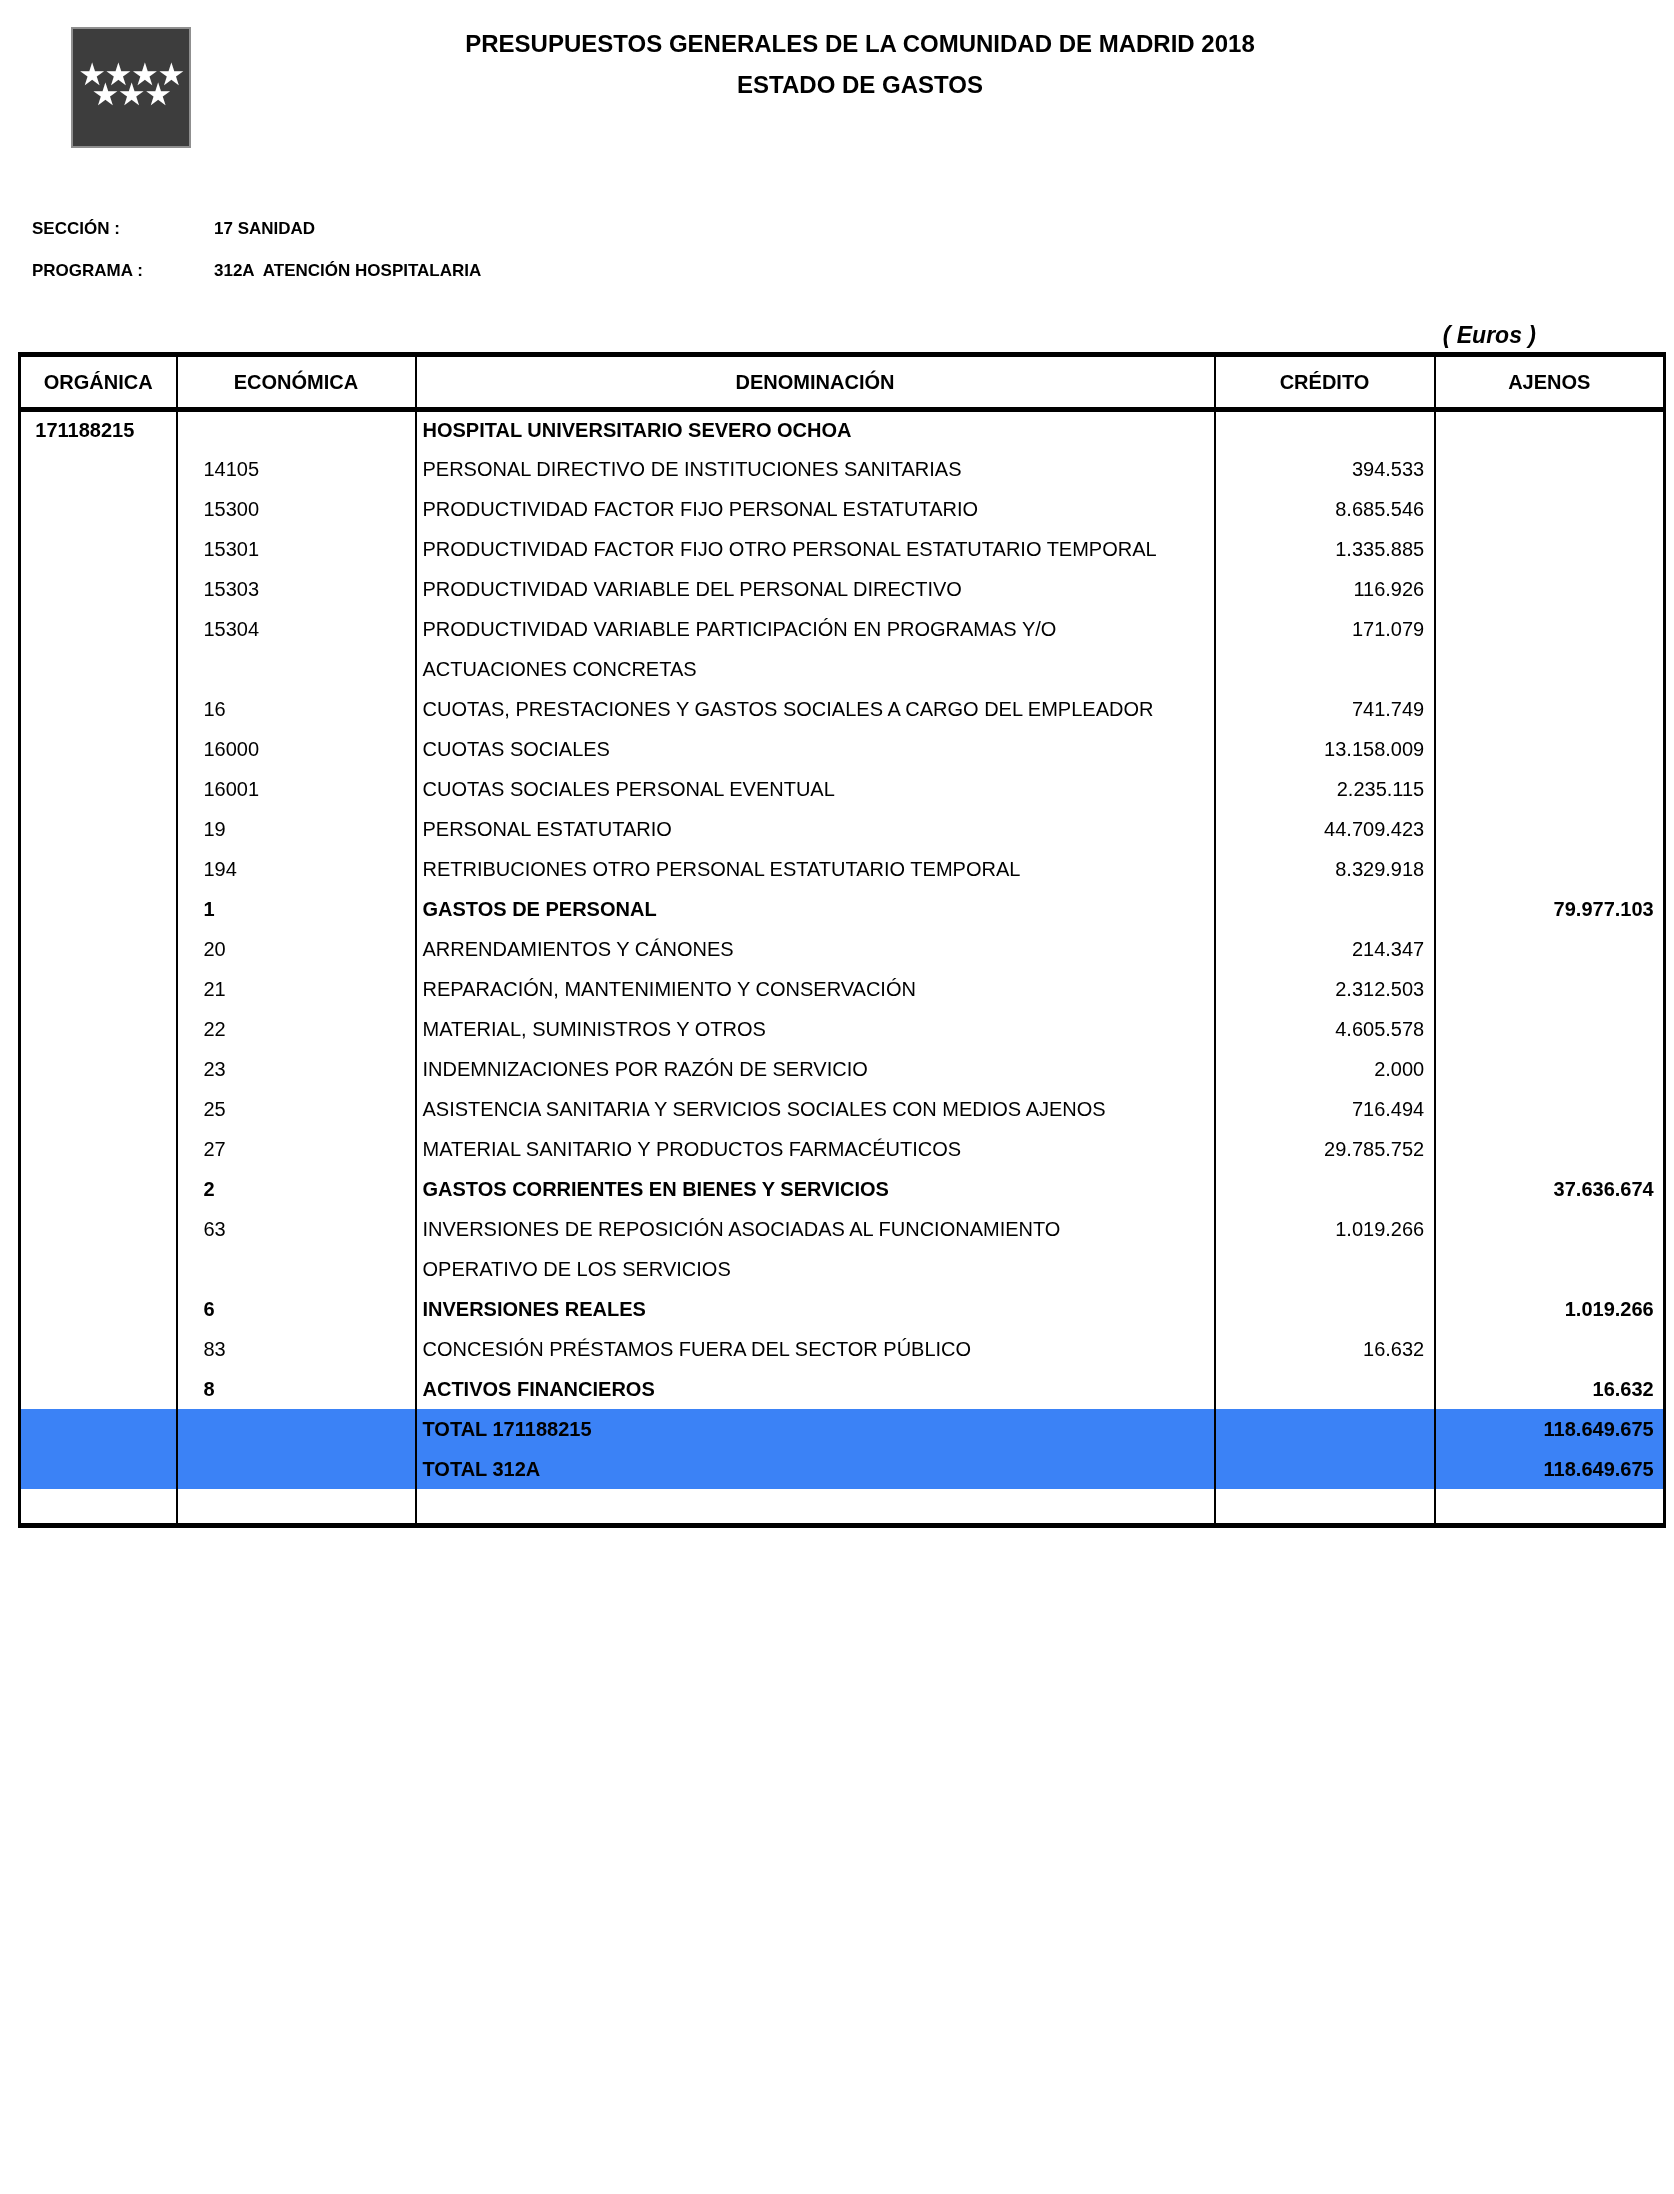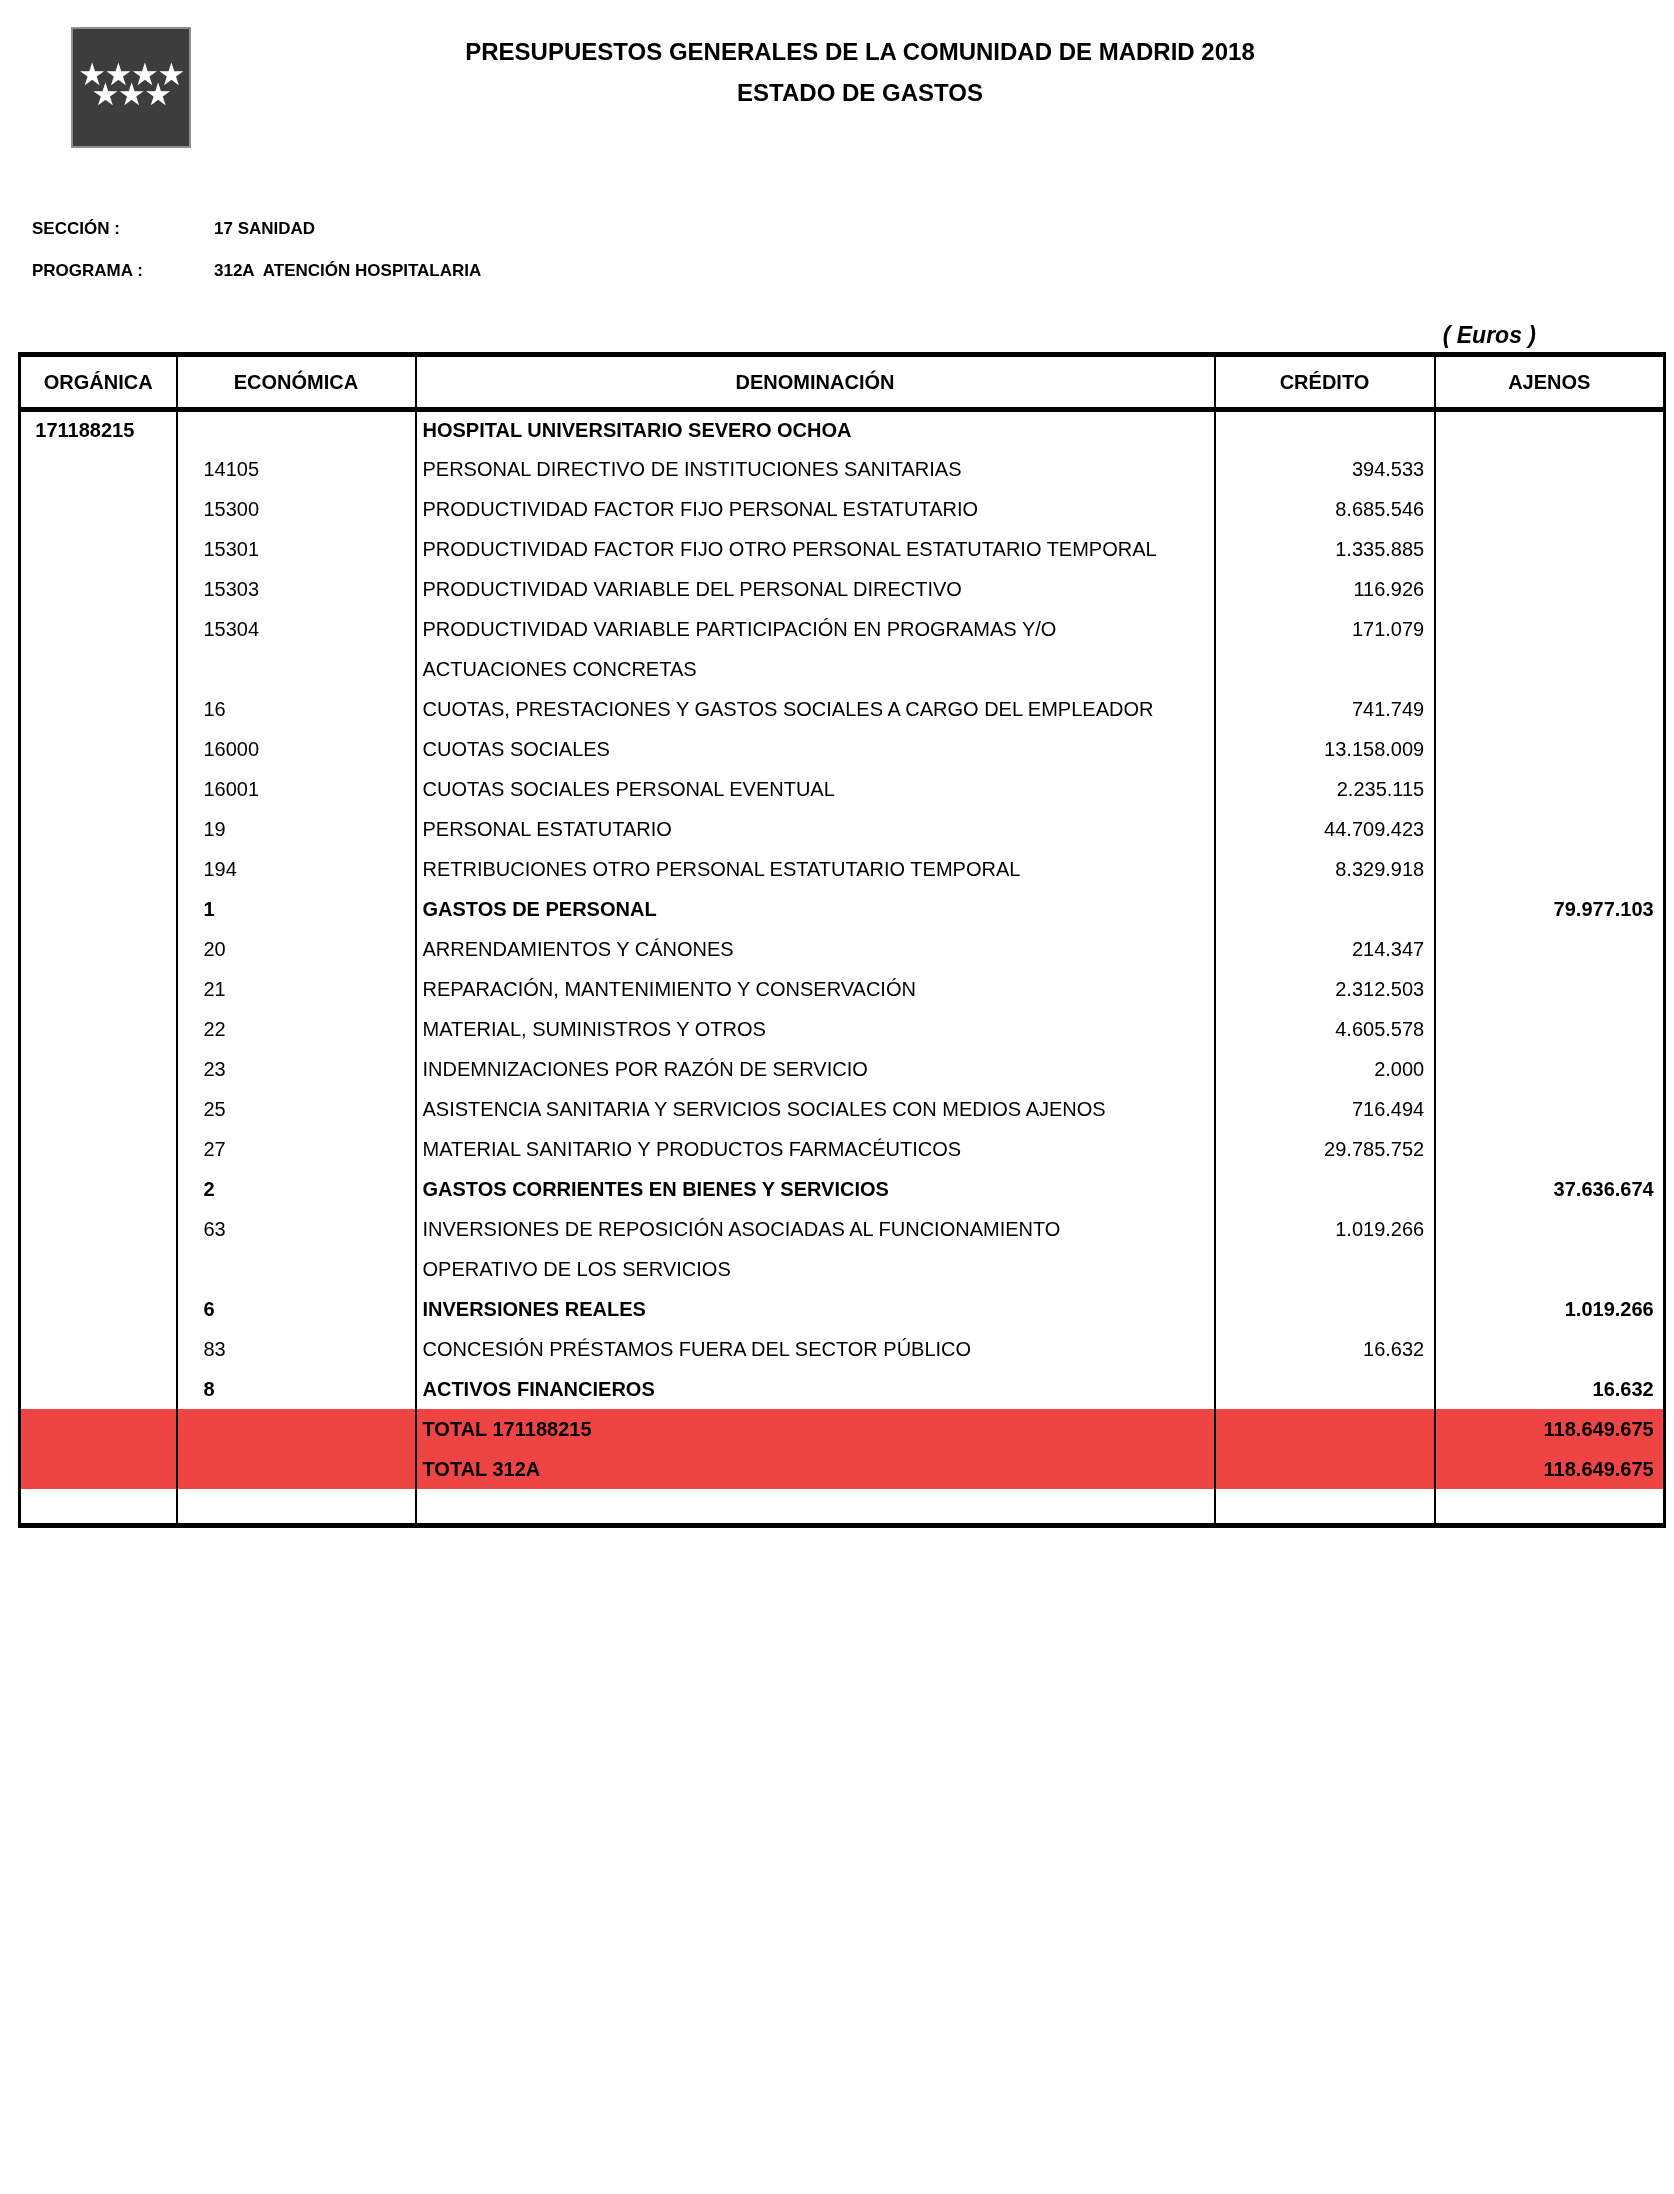--- a/index.html
+++ b/index.html
@@ -20,21 +20,21 @@
     background:#3d3d3d;
     border:2.1px solid #8f8f8f;
     box-sizing:border-box;
     display:flex;flex-direction:column;align-items:center;justify-content:flex-start;
     padding-top:30px;
   }
   .star-row{display:flex;line-height:1;color:#fff;font-size:31px;letter-spacing:-1.4px;}
   .star-row.bottom{margin-top:-11.4px;}
 
   .titles{
-    position:absolute;left:357px;top:31px;width:1006px;
+    position:absolute;left:357px;top:23px;width:1006px;
     text-align:center;font-weight:bold;font-size:24px;line-height:41px;
   }
 
   .meta{position:absolute;left:32px;top:208px;font-weight:bold;font-size:17px;}
   .meta-row{display:flex;height:42px;align-items:center;}
   .meta-label{width:182px;}
   .meta-value{white-space:pre;}
 
   .euros-note{
     position:absolute;top:322px;right:139px;
@@ -63,21 +63,21 @@
   }
   thead th{
     height:50px;
     border-bottom:5px solid #000;
     font-weight:bold;text-align:center;vertical-align:middle;
   }
   .line{height:40px;display:flex;align-items:center;white-space:nowrap;}
   tr.first .line{height:37px;}
   tr.empty .line{height:34px;}
   tr.bold{font-weight:bold;}
-  tr.gray td{background:#ef4444;}
+  tr.gray td{background:#3b82f6;}
   td.c-org .line{padding-left:14.3px;}
   td.c-eco .line{padding-left:26px;}
   td.c-den .line{padding-left:6px;}
   td.num .line{justify-content:flex-end;padding-right:9.3px;}
 </style>
 </head>
 <body>
 
 <div class="page">
 

